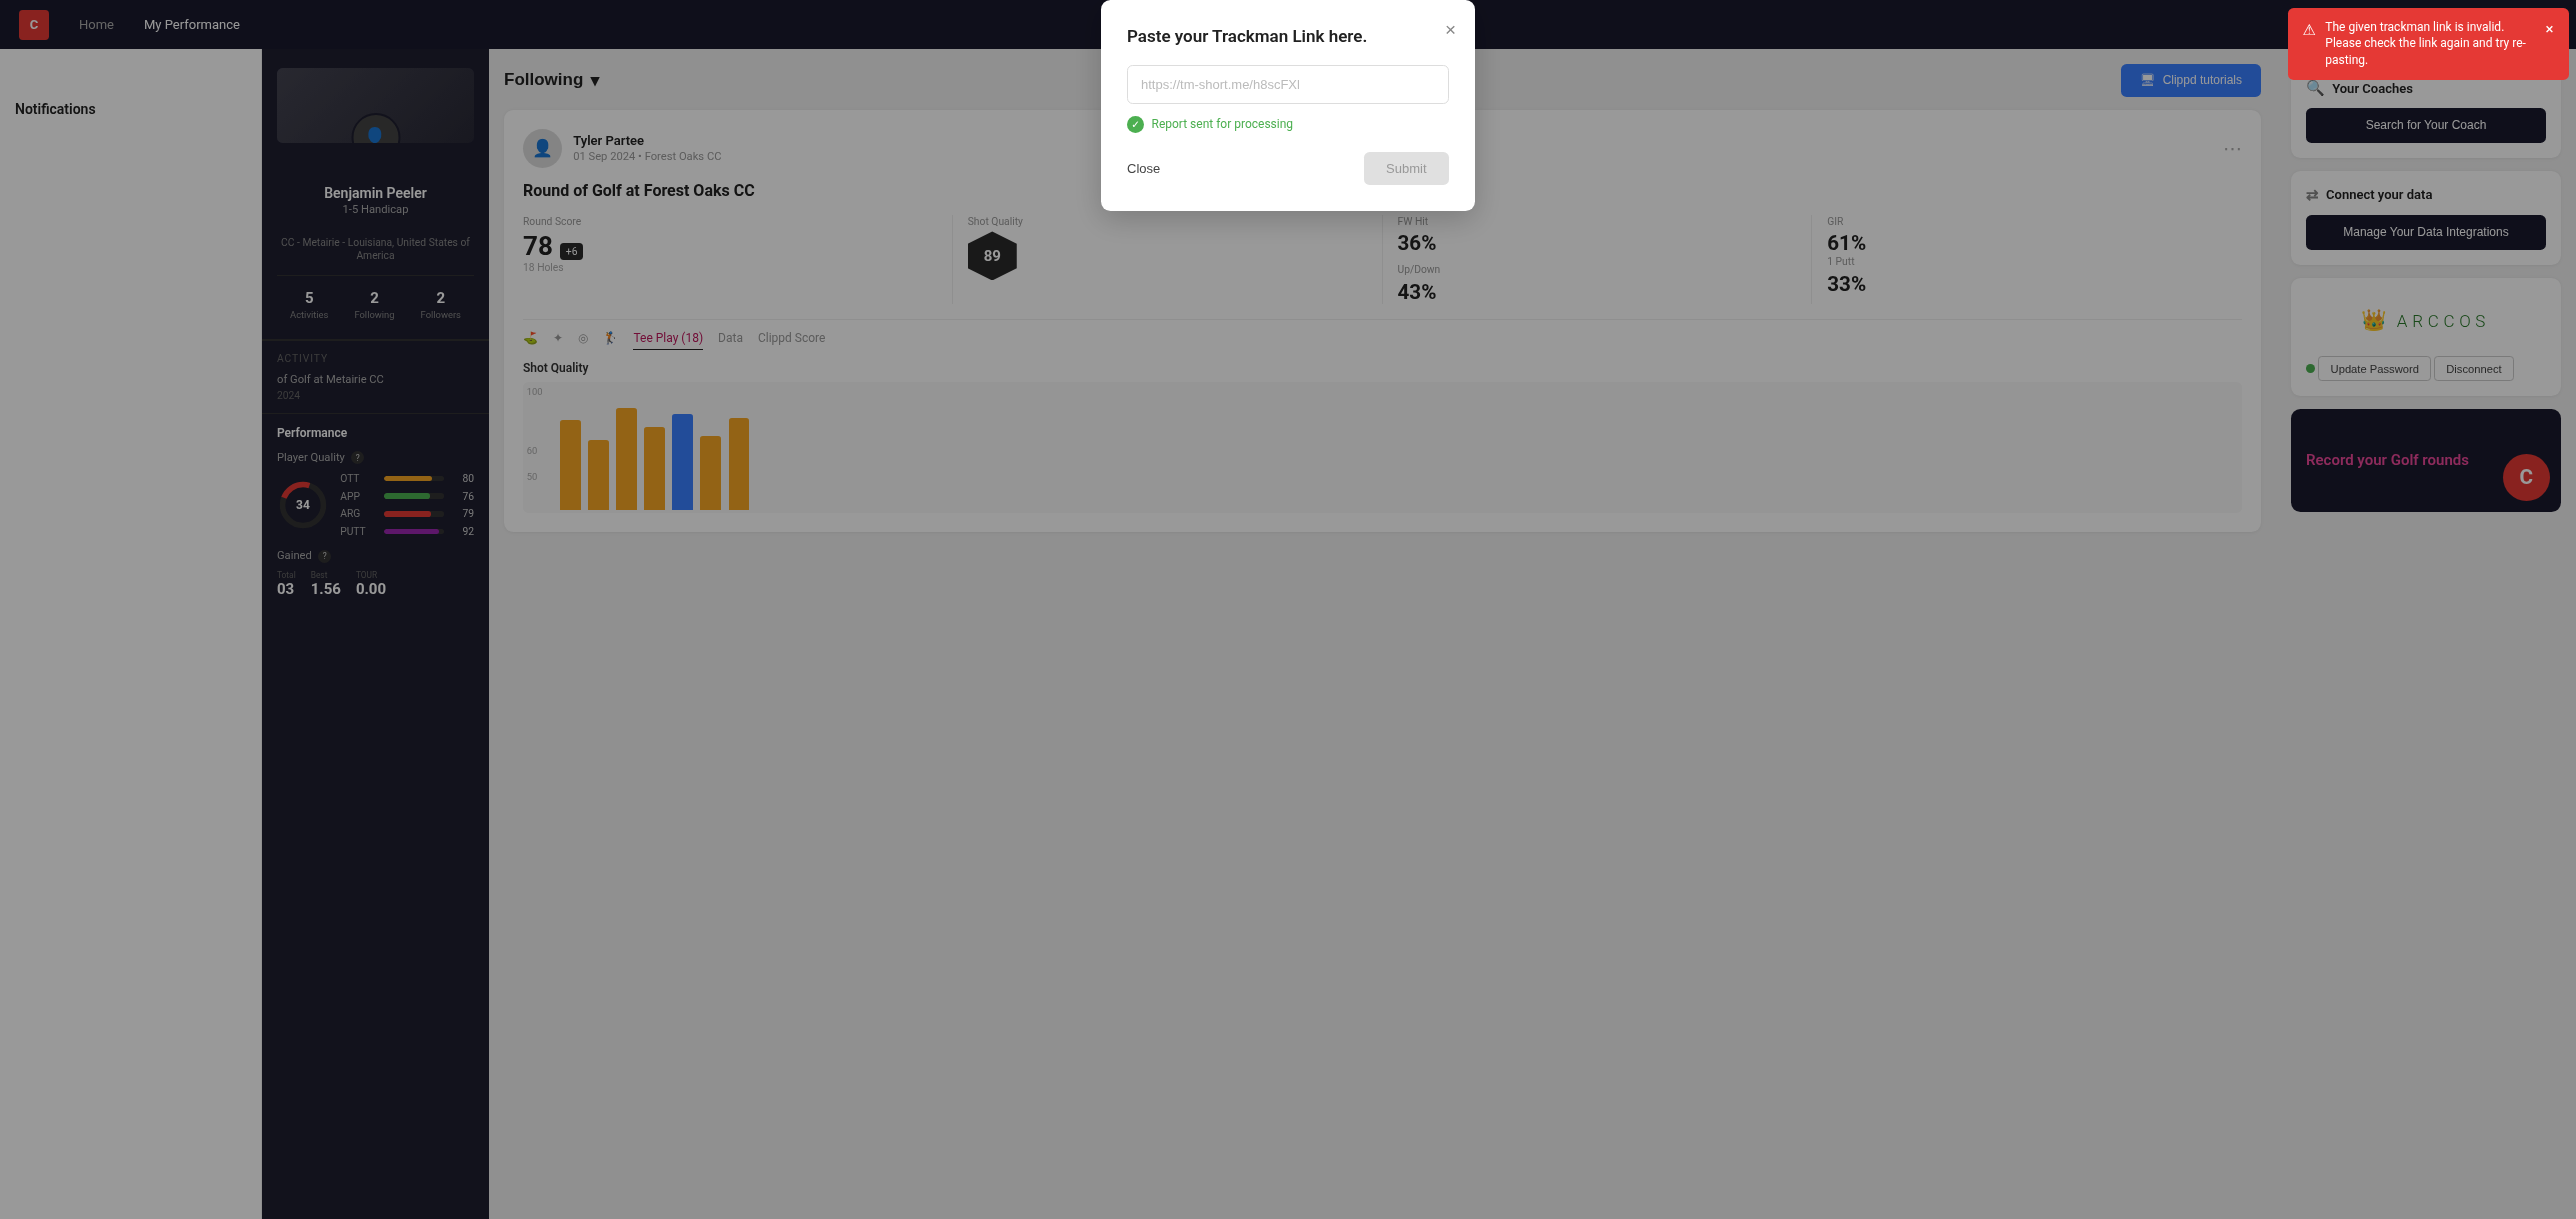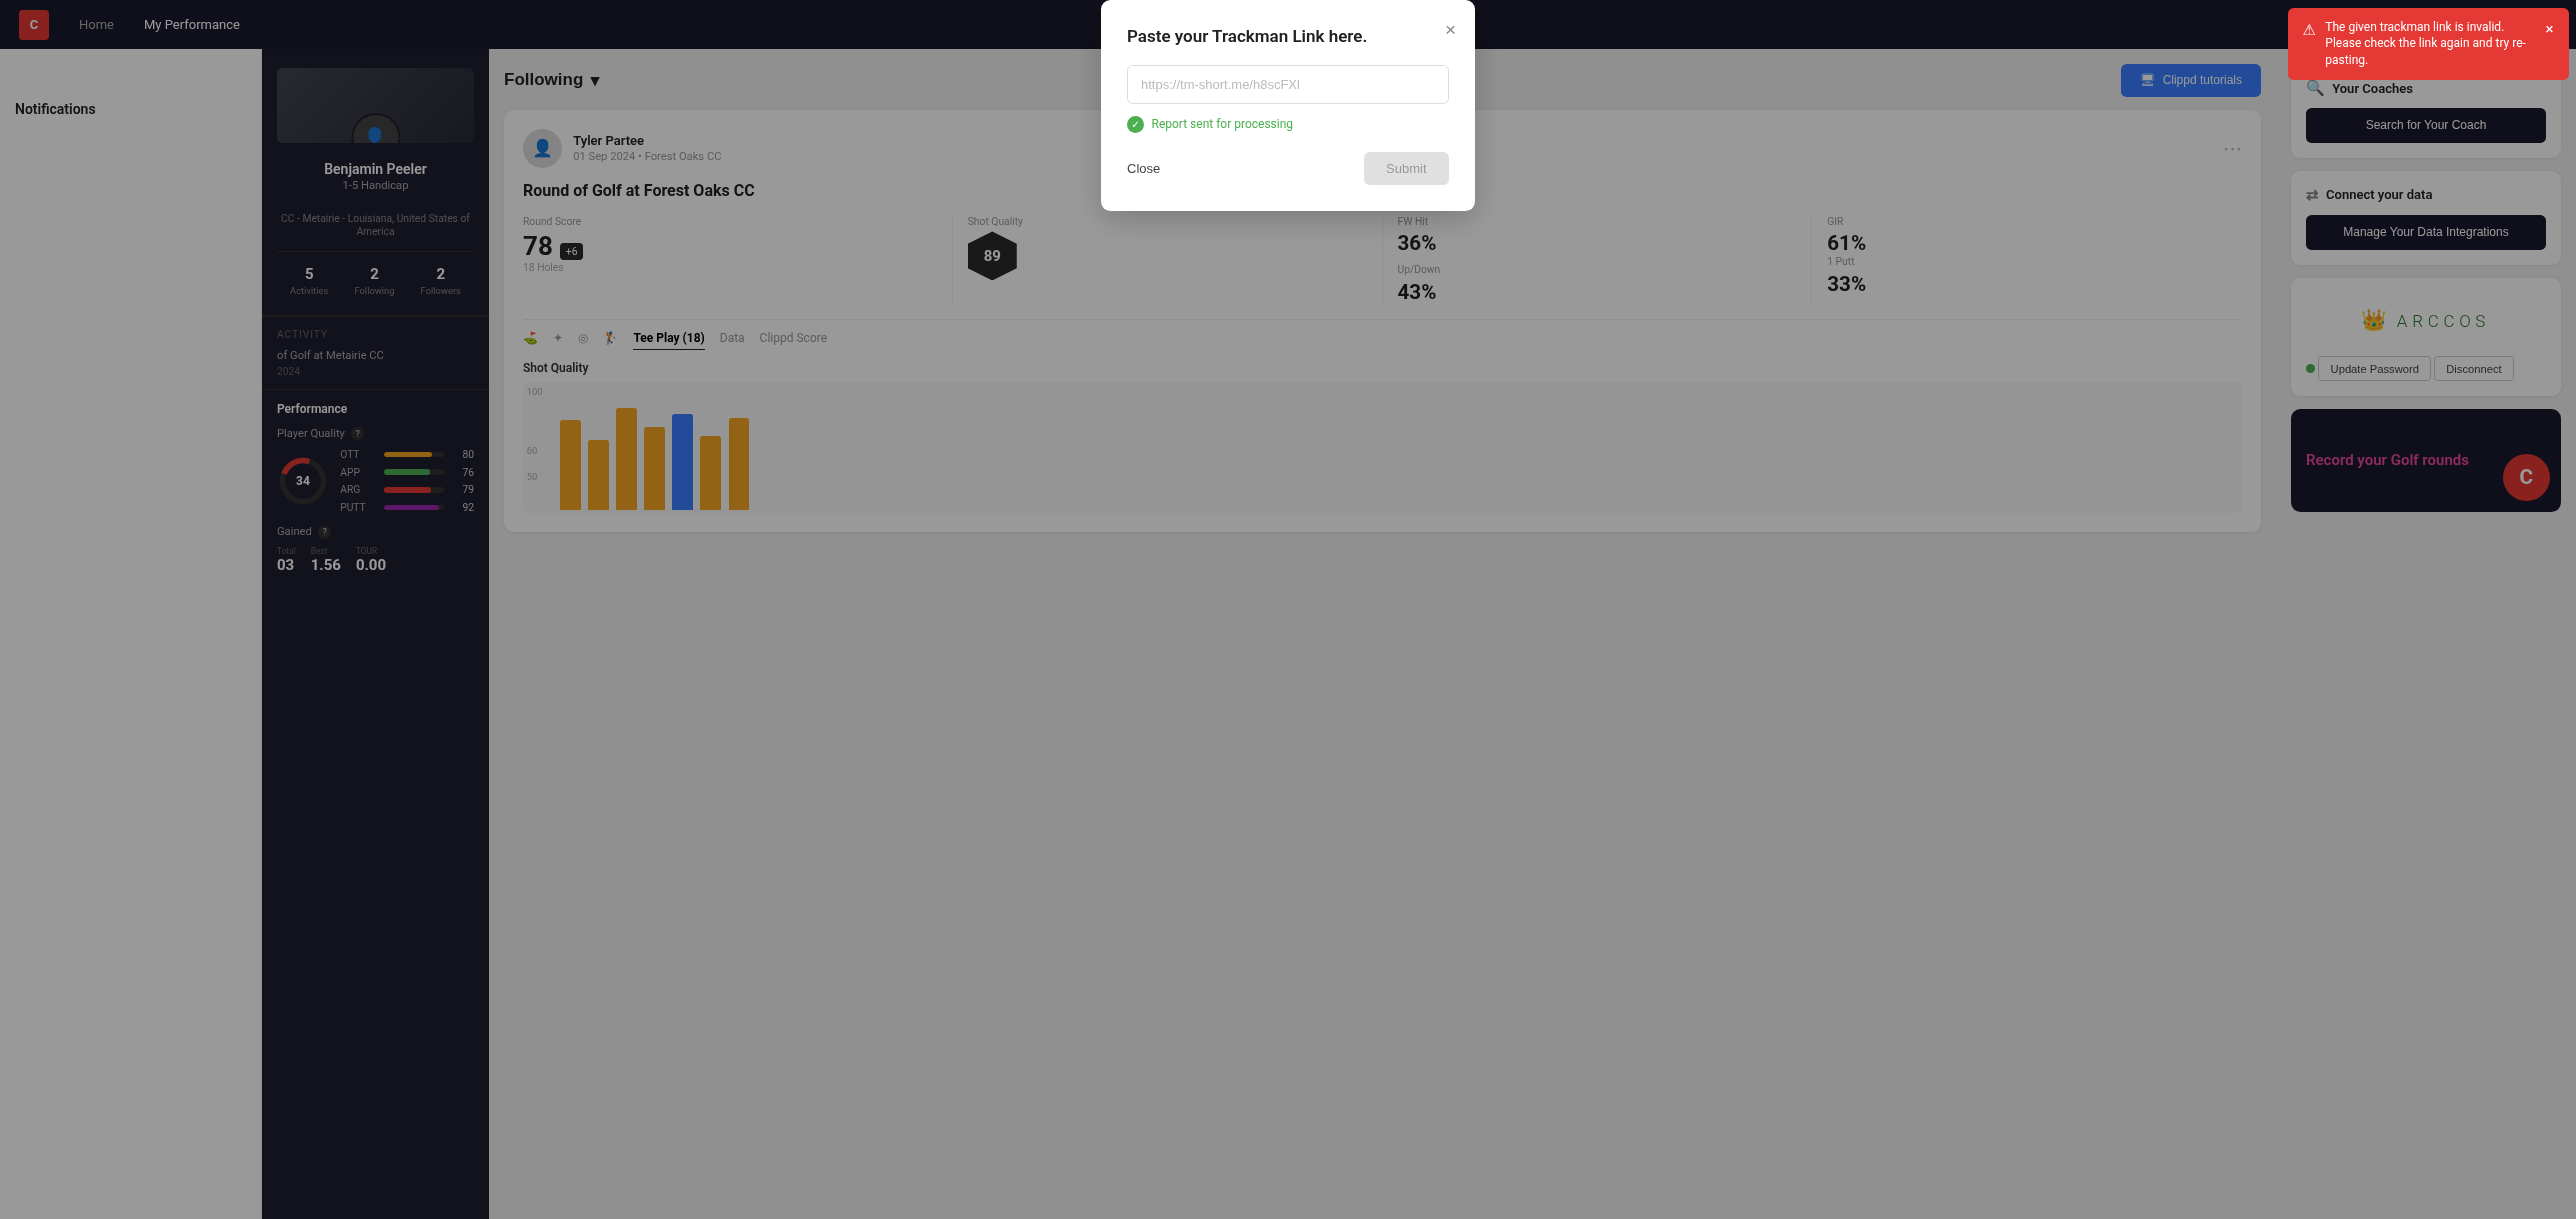--- a/index.html
+++ b/index.html
@@ -384,22 +384,22 @@
       border-top: 0.9px solid #eee;
       padding-top: 11.2px;
     }
     .feed-tab {
       font-size: 12px;
       color: #999;
       cursor: pointer;
       padding-bottom: 3.7px;
     }
     .feed-tab.active {
-      color: #000000;
-      font-weight: 700;
+      color: #be185d;
+      font-weight: 400;
       border-bottom: 1.9px solid #222;
     }
 
     .shot-quality-section {
       margin-top: 11.2px;
     }
 
     
     .right-sidebar {
       width: 300px;
@@ -627,21 +627,21 @@
   <div class="notifications-panel">
     <div class="notifications-title">Notifications</div>
   </div>
 
   <aside class="sidebar" style="margin-left: 262px;">
     <div class="sidebar-profile">
       <div class="profile-banner">
         <div class="profile-banner-img"></div>
         <div class="profile-avatar">👤</div>
       </div>
-      <div class="profile-name" style="margin-top:18px;">Benjamin Peeler</div>
+      <div class="profile-name" style="margin-top:42px;">Benjamin Peeler</div>
       <div class="profile-handicap">1-5 Handicap</div>
       <div class="profile-location">CC - Metairie - Louisiana, United States of America</div>
       <div class="profile-stats">
         <div class="profile-stat">
           <div class="profile-stat-num">5</div>
           <div class="profile-stat-label">Activities</div>
         </div>
         <div class="profile-stat">
           <div class="profile-stat-num">2</div>
           <div class="profile-stat-label">Following</div>

